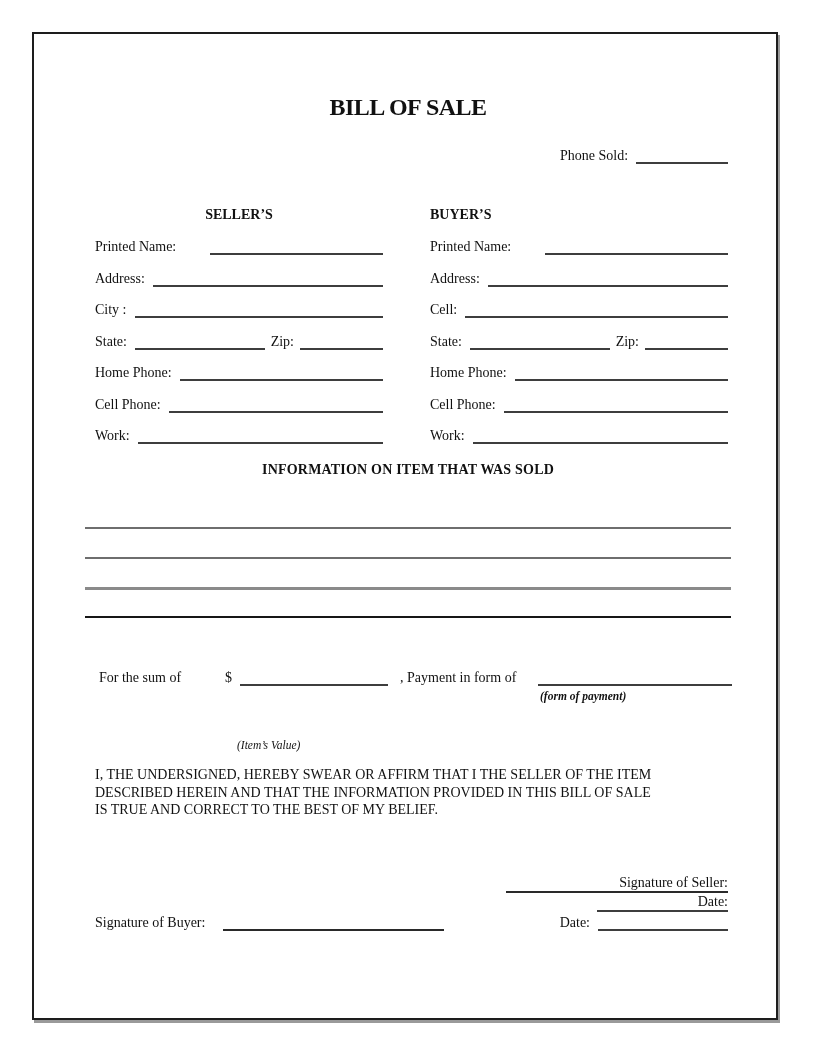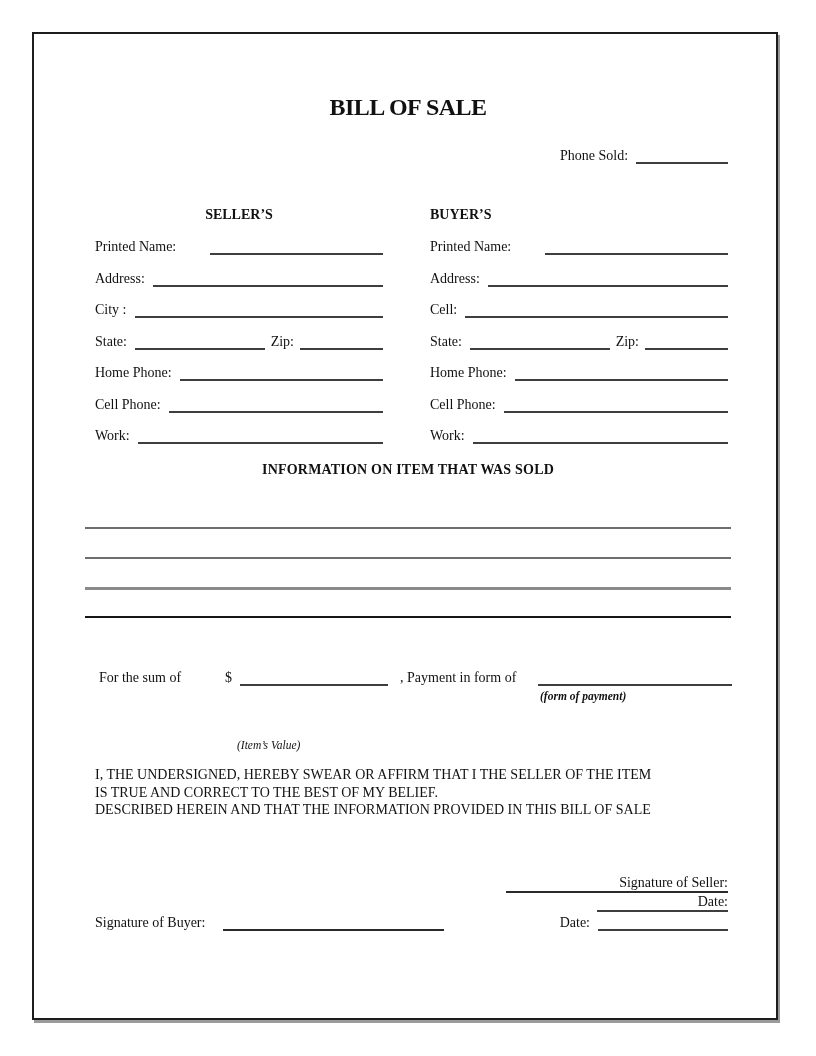--- a/index.html
+++ b/index.html
@@ -152,22 +152,22 @@
     <span class="lbl dollar">$</span>
     <span class="blank item-blank"></span>
     <span class="lbl mid">, Payment in form of</span>
     <span class="blank pay-blank"></span>
   </div>
   <div class="caption c1">(Item’s Value)</div>
   <div class="caption c2">(form of payment)</div>
 
   <div class="affirmation">
     <div>I, THE UNDERSIGNED, HEREBY SWEAR OR AFFIRM THAT I THE SELLER OF THE ITEM</div>
+    <div>DESCRIBED HEREIN AND THAT THE INFORMATION PROVIDED IN THIS BILL OF SALE</div>
     <div>IS TRUE AND CORRECT TO THE BEST OF MY BELIEF.</div>
-    <div>DESCRIBED HEREIN AND THAT THE INFORMATION PROVIDED IN THIS BILL OF SALE</div>
   </div>
 
   <div class="sig-row r1">
     <span class="lbl">Signature of Seller:</span>
     <span class="blank sig-blank"></span>
     <span class="lbl date-lbl">Date:</span>
     <span class="blank date-blank"></span>
   </div>
   <div class="sig-row r2">
     <span class="lbl">Signature of Buyer:</span>

